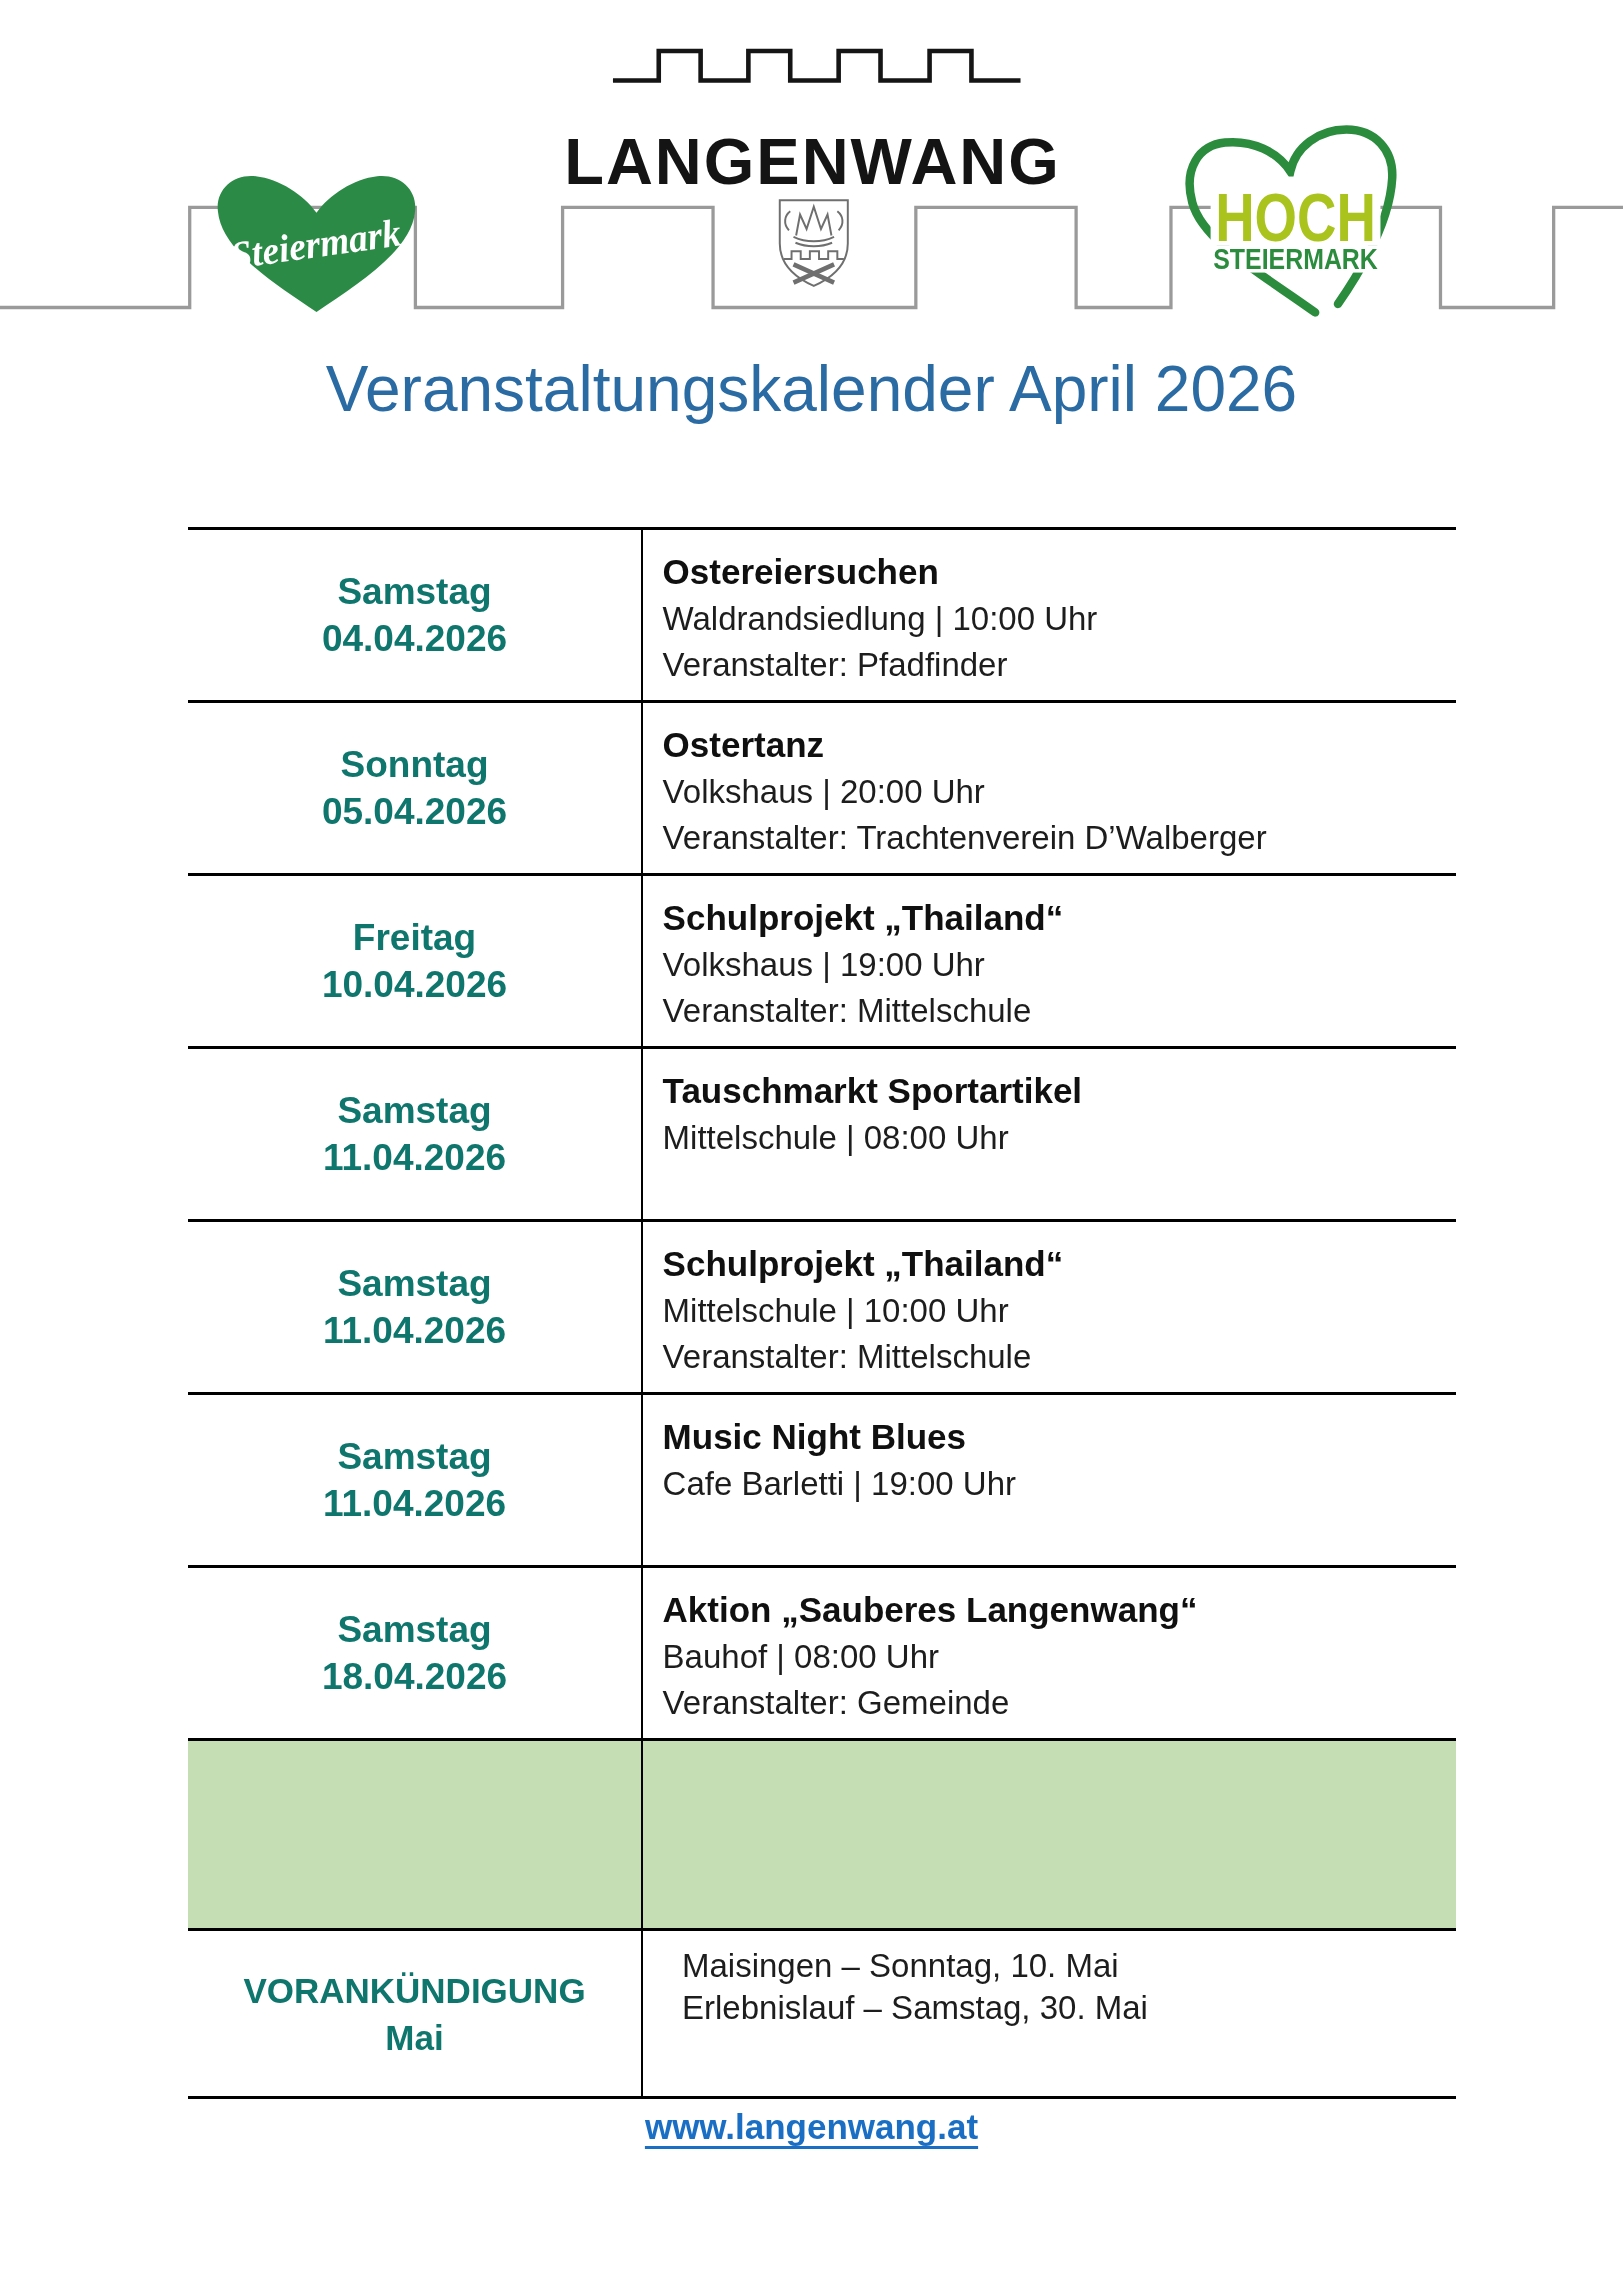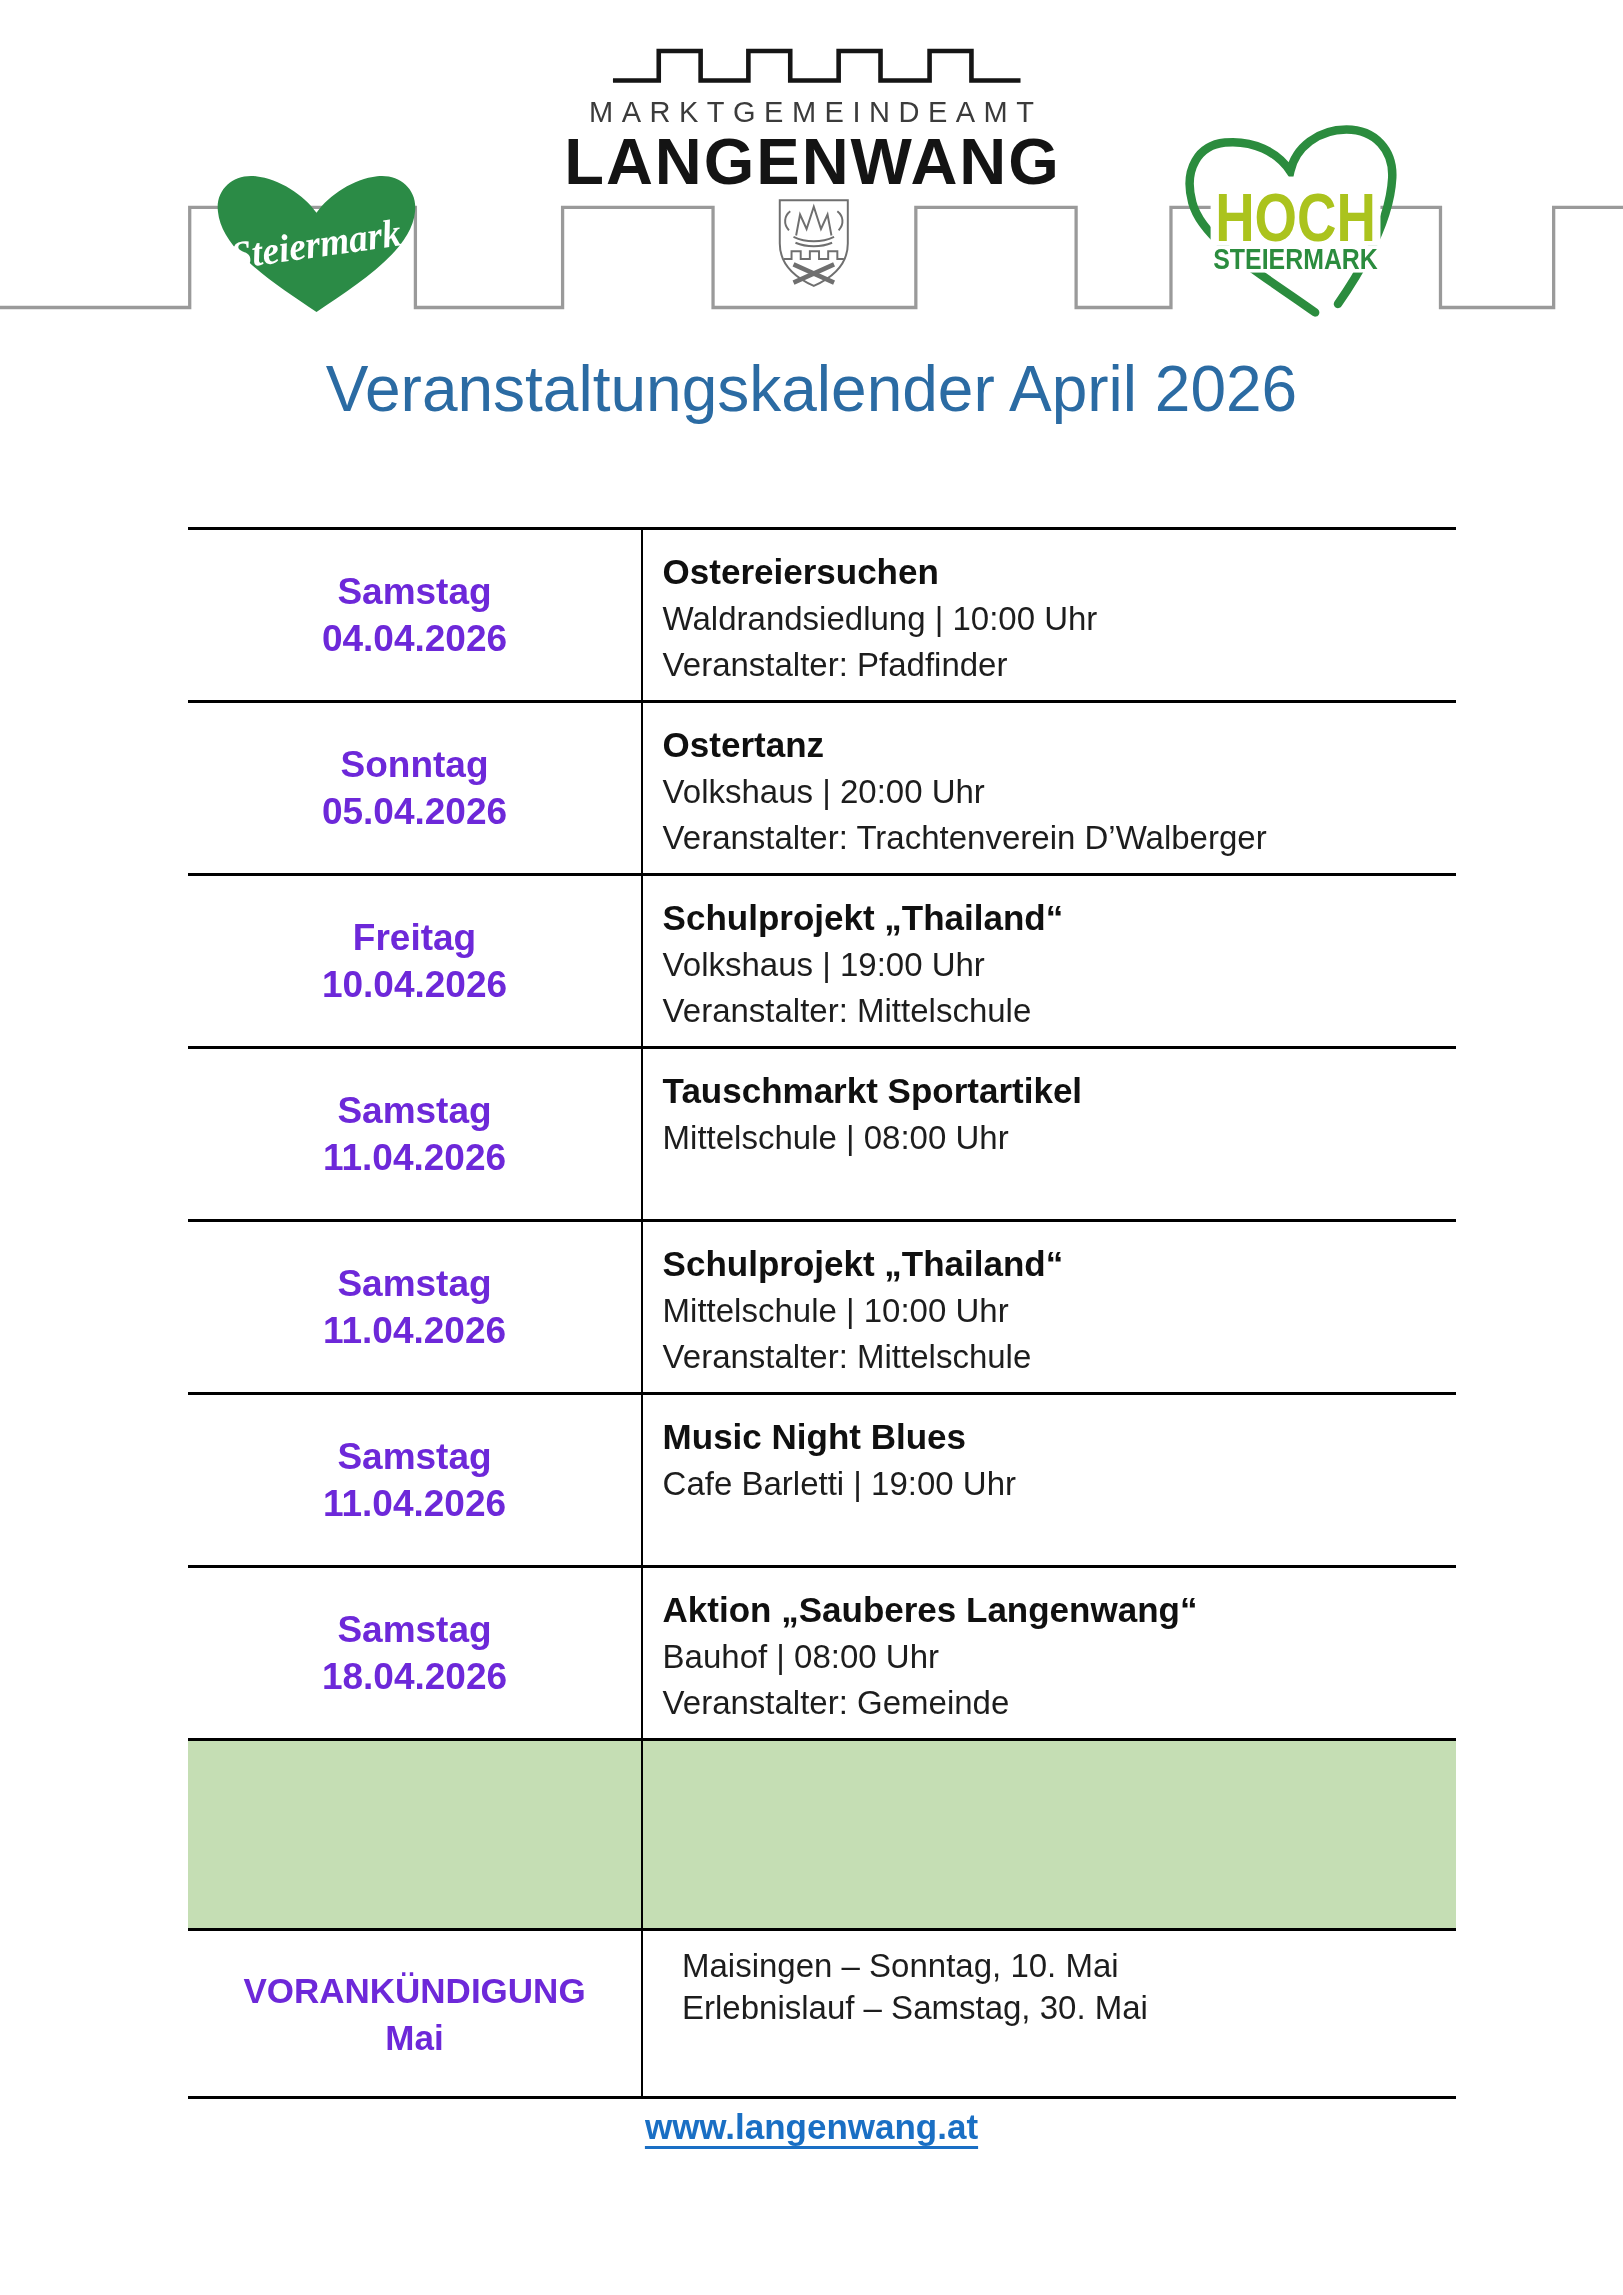--- a/index.html
+++ b/index.html
@@ -33,21 +33,21 @@
   .cal{
     position:absolute;left:188px;top:527px;width:1268px;
     border-bottom:3.9px solid #000;
   }
   .row{display:flex;border-top:3.9px solid #000;height:173px;box-sizing:border-box;}
   .row.green{height:190px;background:var(--row-green,#c5deb4);}
   .row.ann{height:168px;}
   .cdate{
     width:455px;box-sizing:border-box;border-right:2px solid #000;
     display:flex;flex-direction:column;justify-content:center;align-items:center;
-    font-weight:bold;font-size:37px;line-height:47px;color:#6d28d9;
+    font-weight:bold;font-size:37px;line-height:47px;color:#0f766e;
     text-align:center;
   }
   .cinfo{flex:1;box-sizing:border-box;padding:18.3px 13px 0 19.6px;color:#222;}
   .ename{font-size:35px;font-weight:bold;line-height:48px;color:#101010;}
   .edet{font-size:33px;line-height:46px;color:#1d1d1d;}
   .ann .cdate{font-size:35px;line-height:47px;}
   .ann .cinfo{padding-top:14.4px;padding-left:39px;}
   .ann .edet{line-height:42px;}
   .site-link{
     position:absolute;left:0;top:2107px;width:100%;
@@ -83,21 +83,20 @@
   </svg>
 
   <svg class="heart-right-svg" width="216" height="196" viewBox="0 0 330 300">
     <path d="M 205 293 C 125 235, 33 185, 17 125 C 3 73, 27 37, 67 33 C 110 29, 147 47, 167 77 C 175 40, 210 13, 253 13 C 297 13, 325 45, 323 87 C 320 145, 285 215, 240 280" fill="none" stroke="var(--steiermark-green,#2b8c3e)" stroke-width="13" stroke-linecap="round"></path>
     <rect x="45" y="85" width="260" height="105" fill="#ffffff"></rect>
     <rect x="45" y="190" width="265" height="42" fill="#ffffff"></rect>
     <text x="175" y="183" text-anchor="middle" textLength="246" lengthAdjust="spacingAndGlyphs" font-family="Liberation Sans, sans-serif" font-weight="bold" font-size="104" fill="var(--hoch-yellow-green,#abc31d)">HOCH</text>
     <text x="175" y="227" text-anchor="middle" textLength="252" lengthAdjust="spacingAndGlyphs" font-family="Liberation Sans, sans-serif" font-weight="bold" font-size="44" fill="var(--steiermark-green,#2b8c3e)">STEIERMARK</text>
   </svg>
 
-  <div class="org-small">MARKTGEMEINDEAMT</div>
   <div class="org-large">LANGENWANG</div>
 
   <h1 class="page-title">Veranstaltungskalender April 2026</h1>
 
   <div class="cal">
 
     <div class="row">
       <div class="cdate">
         <div>Samstag</div>
         <div>04.04.2026</div>

